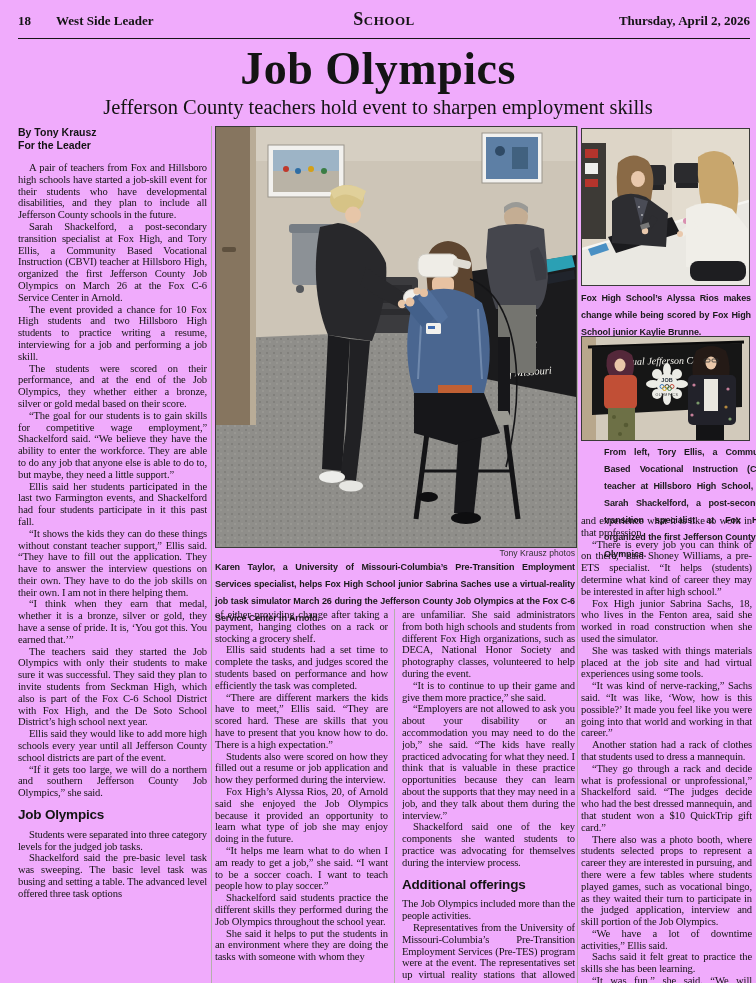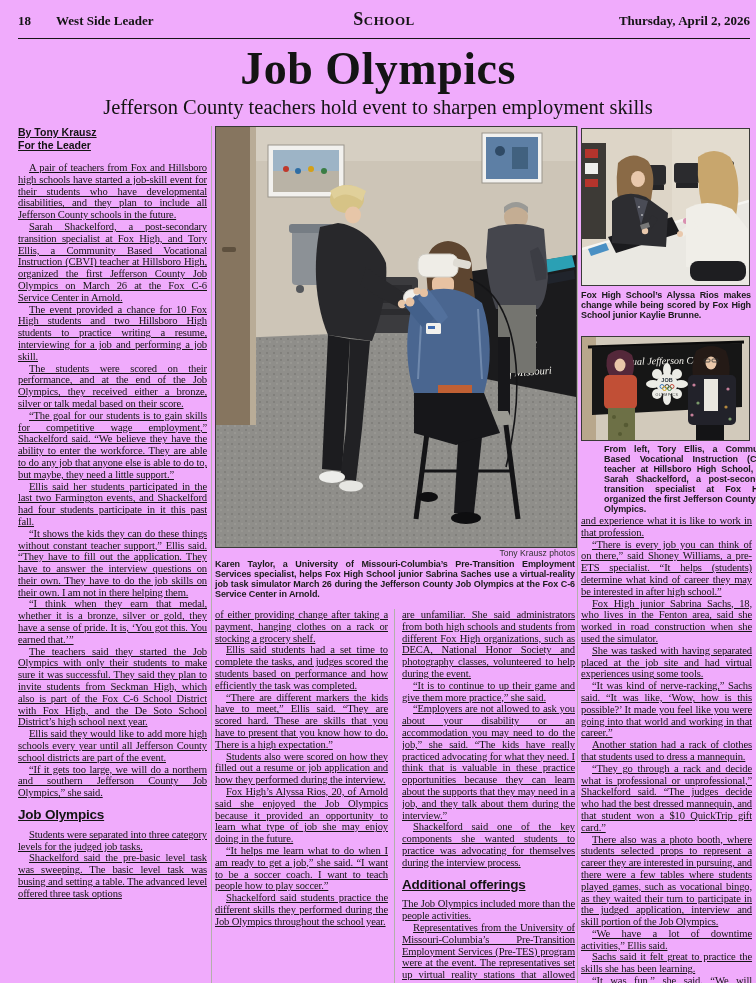--- a/index.html
+++ b/index.html
@@ -18,21 +18,21 @@
     font-variant:small-caps; font-size:18px; letter-spacing:.5px; }
   .m-date { position:absolute; right:0; top:6px; }
   .m-rule { position:absolute; left:18px; right:6px; top:38px; border-top:1.6px solid #161616; }
   
   .headline { position:absolute; left:0; right:0; top:42px; text-align:center;
     font-size:46px; font-weight:bold; letter-spacing:.5px; }
   .subheadline { position:absolute; left:0; right:0; top:96px; text-align:center;
     font-size:20.5px; font-weight:normal; }
   
   .col { position:absolute; overflow:hidden; font-size:10.6px; line-height:11.8px;
-    letter-spacing:-0.15px;text-decoration:underline; }
+    letter-spacing:-0.15px; }
   .col p { margin:0; text-align:justify; text-indent:11px; }
   .no-first-indent p:first-child { text-indent:0; }
   .byline { font-family:"Liberation Sans", sans-serif; font-weight:bold;
     font-size:10.5px; line-height:12.5px; letter-spacing:0; margin-bottom:11px; }
   .col-subhead { font-family:"Liberation Sans", sans-serif; font-weight:bold;
     font-size:13.5px; letter-spacing:-0.2px; margin:10px 0 8px 0; }
   #col1 { left:18px; top:126px; width:189px; height:857px; }
   #col2 { left:215px; top:609px; width:173px; height:374px; }
   #col3 { left:402px; top:609px; width:173px; height:374px; }
   #col4 { left:581px; top:515px; width:171px; height:468px; }
@@ -42,21 +42,21 @@
   #sep3 { left:577px; top:126px; height:857px; }
   
   .photo { position:absolute; border:1px solid #3a3a38; background:#cfc7ba; overflow:hidden; }
   .photo svg { display:block; }
   #main-photo { left:215px; top:126px; width:360px; height:420px; }
   #right-photo-1 { left:581px; top:128px; width:167px; height:156px; }
   #right-photo-2 { left:581px; top:336px; width:167px; height:103px; }
   .credit { position:absolute; left:215px; width:360px; top:548px; text-align:right;
     font-family:"Liberation Sans", sans-serif; font-size:8.6px; color:#333; }
   .caption { position:absolute; font-family:"Liberation Sans", sans-serif;
-    font-weight:bold; font-size:9px; line-height:10px; letter-spacing:-0.1px;
+    font-weight:bold; font-size:9px; line-height:17px; letter-spacing:-0.1px;
     text-align:justify; color:#1a1a1a; }
   #main-caption { left:215px; width:360px; top:559px; }
   #caption-1 { left:581px; width:170px; top:290px; }
   #caption-2 { left:604px; width:170px; top:444px; }
 </style>
 </head>
 <body>
 
 <div id="page">
 
@@ -79,21 +79,21 @@
 
   <div class="col" id="col1">
     <div class="byline">
       <div>By Tony Krausz</div>
       <div>For the Leader</div>
     </div>
     <div>
         <p>A pair of teachers from Fox and Hillsboro high schools have started a job-skill event for their students who have developmental disabilities, and they plan to include all Jefferson County schools in the future.</p>
         <p>Sarah Shackelford, a post-secondary transition specialist at Fox High, and Tory Ellis, a Community Based Vocational Instruction (CBVI) teacher at Hillsboro High, organized the first Jefferson County Job Olympics on March 26 at the Fox C-6 Service Center in Arnold.</p>
         <p>The event provided a chance for 10 Fox High students and two Hillsboro High students to practice writing a resume, interviewing for a job and performing a job skill.</p>
-        <p>The students were scored on their performance, and at the end of the Job Olympics, they received either a bronze, silver or talk medal based on their score.</p>
+        <p>The students were scored on their performance, and at the end of the Job Olympics, they whether either a bronze, silver or gold medal based on their score.</p>
         <p>“The goal for our students is to gain skills for competitive wage employment,” Shackelford said. “We believe they have the ability to enter the workforce. They are able to do any job that anyone else is able to do to, but maybe, they need a little support.”</p>
         <p>Ellis said her students participated in the last two Farmington events, and Shackelford had four students participate in it this past fall.</p>
         <p>“It shows the kids they can do these things without constant teacher support,” Ellis said. “They have to fill out the application. They have to answer the interview questions on their own. They have to do the job skills on their own. I am not in there helping them.</p>
         <p>“I think when they earn that medal, whether it is a bronze, silver or gold, they have a sense of pride. It is, ‘You got this. You earned that.’”</p>
         <p>The teachers said they started the Job Olympics with only their students to make sure it was successful. They said they plan to invite students from Seckman High, which also is part of the Fox C-6 School District with Fox High, and the De Soto School District’s high school next year.</p>
         <p>Ellis said they would like to add more high schools every year until all Jefferson County school districts are part of the event.</p>
         <p>“If it gets too large, we will do a northern and southern Jefferson County Job Olympics,” she said.</p>
       </div>
     <div class="col-subhead">Job Olympics</div>
     <div>
@@ -221,20 +221,21 @@
   <div class="caption" id="main-caption">Karen Taylor, a University of Missouri-Columbia’s Pre-Transition Employment Services specialist, helps Fox High School junior Sabrina Saches use a virtual-reality job task simulator March 26 during the Jefferson County Job Olympics at the Fox C-6 Service Center in Arnold.</div>
 
   <div class="col no-first-indent" id="col2">
       <p>of either providing change after taking a payment, hanging clothes on a rack or stocking a grocery shelf.</p>
       <p>Ellis said students had a set time to complete the tasks, and judges scored the students based on performance and how efficiently the task was completed.</p>
       <p>“There are different markers the kids have to meet,” Ellis said. “They are scored hard. These are skills that you have to present that you know how to do. There is a high expectation.”</p>
       <p>Students also were scored on how they filled out a resume or job application and how they performed during the interview.</p>
       <p>Fox High’s Alyssa Rios, 20, of Arnold said she enjoyed the Job Olympics because it provided an opportunity to learn what type of job she may enjoy doing in the future.</p>
       <p>“It helps me learn what to do when I am ready to get a job,” she said. “I want to be a soccer coach. I want to teach people how to play soccer.”</p>
       <p>Shackelford said students practice the different skills they performed during the Job Olympics throughout the school year.</p>
+      <p>She said it helps to put the students in an environment where they are doing the tasks with someone with whom they</p>
     </div>
   <div class="col no-first-indent" id="col3">
     <div class="no-first-indent">
         <p>are unfamiliar. She said administrators from both high schools and students from different Fox High organizations, such as DECA, National Honor Society and photography classes, volunteered to help during the event.</p>
         <p>“It is to continue to up their game and give them more practice,” she said.</p>
         <p>“Employers are not allowed to ask you about your disability or an accommodation you may need to do the job,” she said. “The kids have really practiced advocating for what they need. I think that is valuable in these practice opportunities because they can learn about the supports that they may need in a job, and they talk about them during the interview.”</p>
         <p>Shackelford said one of the key components she wanted students to practice was advocating for themselves during the interview process.</p>
       </div>
     <div class="col-subhead">Additional offerings</div>
     <div>
@@ -354,21 +355,21 @@
         <rect x="114" y="88" width="28" height="15" fill="#141416"></rect>
       </g>
     </svg>
   </div>
   <div class="caption" id="caption-2">From left, Tory Ellis, a Community Based Vocational Instruction (CBVI) teacher at Hillsboro High School, and Sarah Shackelford, a post-secondary transition specialist at Fox High, organized the first Jefferson County Job Olympics.</div>
 
   <div class="col no-first-indent" id="col4">
       <p>and experience what it is like to work in that profession.</p>
       <p>“There is every job you can think of on there,” said Shoney Williams, a pre-ETS specialist. “It helps (students) determine what kind of career they may be interested in after high school.”</p>
       <p>Fox High junior Sabrina Sachs, 18, who lives in the Fenton area, said she worked in road construction when she used the simulator.</p>
-      <p>She was tasked with having separated placed at the job site and had virtual experiences using some tools.</p>
+      <p>She was tasked with things materials placed at the job site and had virtual experiences using some tools.</p>
       <p>“It was kind of nerve-racking,” Sachs said. “It was like, ‘Wow, how is this possible?’ It made you feel like you were going into that world and working in that career.”</p>
       <p>Another station had a rack of clothes that students used to dress a mannequin.</p>
       <p>“They go through a rack and decide what is professional or unprofessional,” Shackelford said. “The judges decide who had the best dressed mannequin, and that student won a $10 QuickTrip gift card.”</p>
       <p>There also was a photo booth, where students selected props to represent a career they are interested in pursuing, and there were a few tables where students played games, such as vocational bingo, as they waited their turn to participate in the judged application, interview and skill portion of the Job Olympics.</p>
       <p>“We have a lot of downtime activities,” Ellis said.</p>
       <p>Sachs said it felt great to practice the skills she has been learning.</p>
       <p>“It was fun,” she said. “We will actually have to do those things one day.”</p>
     </div>
 
 </div>

